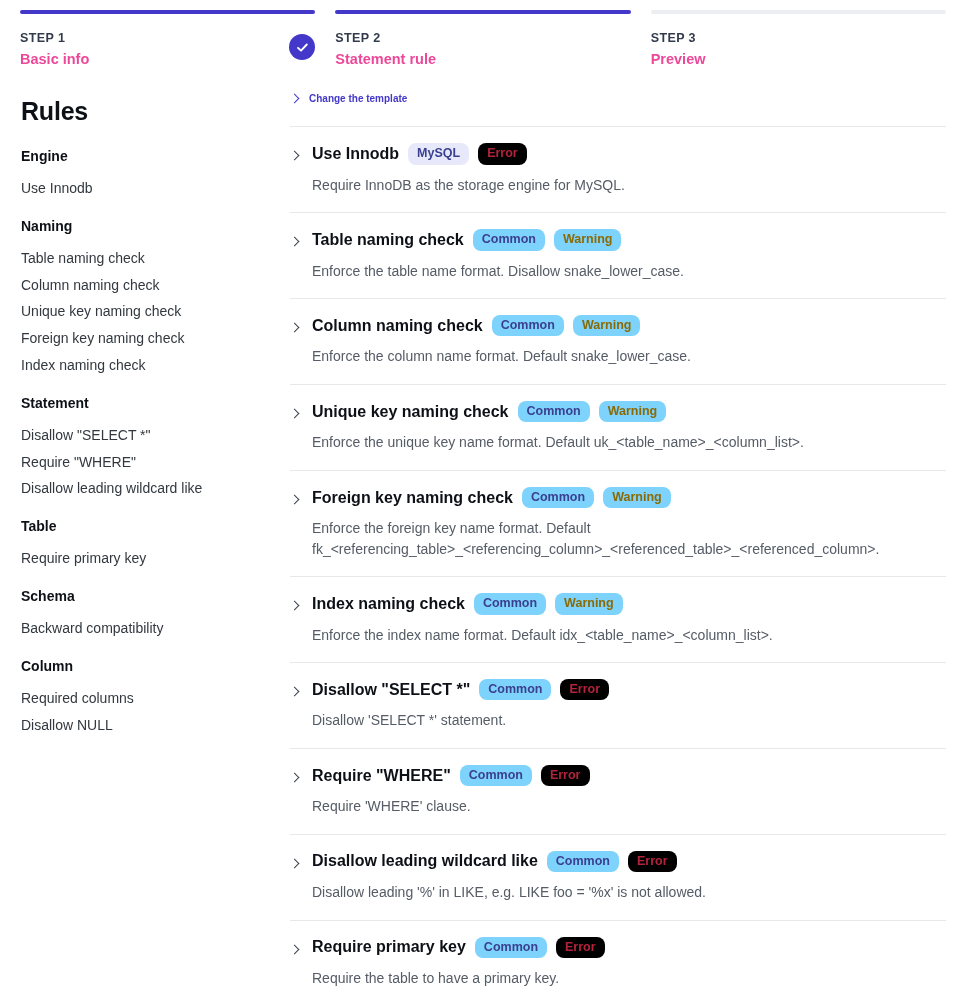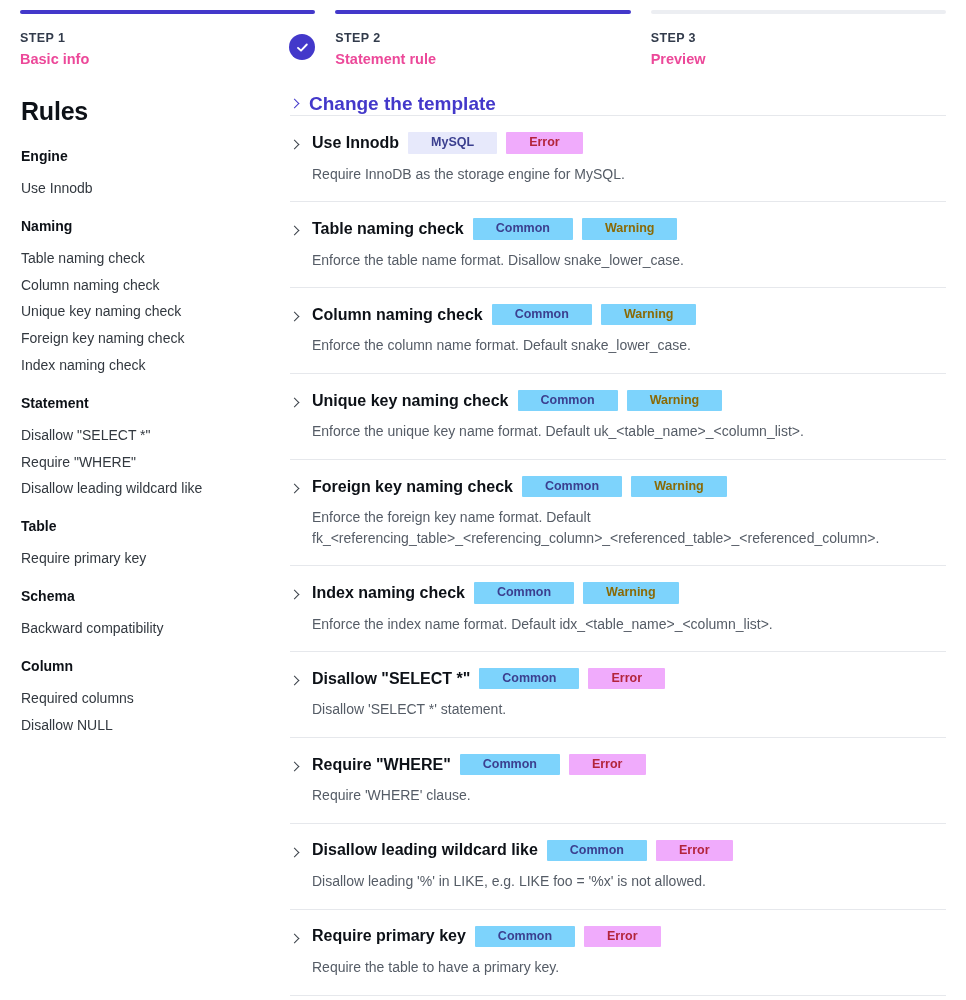--- a/index.html
+++ b/index.html
@@ -100,23 +100,24 @@
   .main {
     flex: 1 1 auto;
     padding: 26px 20px 0 0;
     padding-left: 0;
   }
   .change-template {
     display: flex;
     align-items: center;
     gap: 9px;
     color: #4338ca;
-    font-size: 19px;
+    font-size: 10px;
     font-weight: bold;
     cursor: pointer;
+    margin-bottom: 22px;
     padding-left: 0px;
   }
   .chev {
     display: inline-block;
     width: 10px;
     height: 10px;
     position: relative;
     flex: 0 0 10px;
   }
   .chev::before {
@@ -153,28 +154,28 @@
   }
   .rule-title {
     font-size: 16px;
     font-weight: bold;
     color: #0d1117;
     cursor: pointer;
   }
   .tag {
     font-size: 12.5px;
     font-weight: bold;
-    border-radius: 1px;
-    padding: 3px 23px;
+    border-radius: 8px;
+    padding: 3px 9px;
     line-height: 1.25;
     white-space: nowrap;
   }
   .tag-engine { background: #e7e9fb; color: #3b3f8f; }
   .tag-common { background: #7dd3fc; color: #3b3f8f; }
-  .tag-error { background: #f0abfc; color: #b3243c; text-align: center; }
+  .tag-error { background: #000000; color: #b3243c; text-align: center; }
   .tag-warning { background: #7dd3fc; color: #8a6a06; }
   .rule-desc {
     font-size: 14px;
     color: #555c66;
     margin-top: 10px;
     line-height: 1.45;
     max-width: 620px;
   }
 </style>
 </head>

